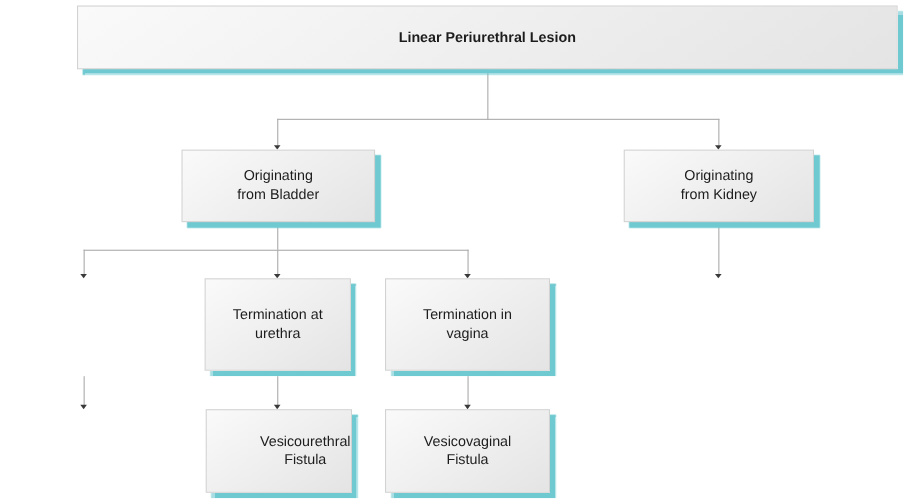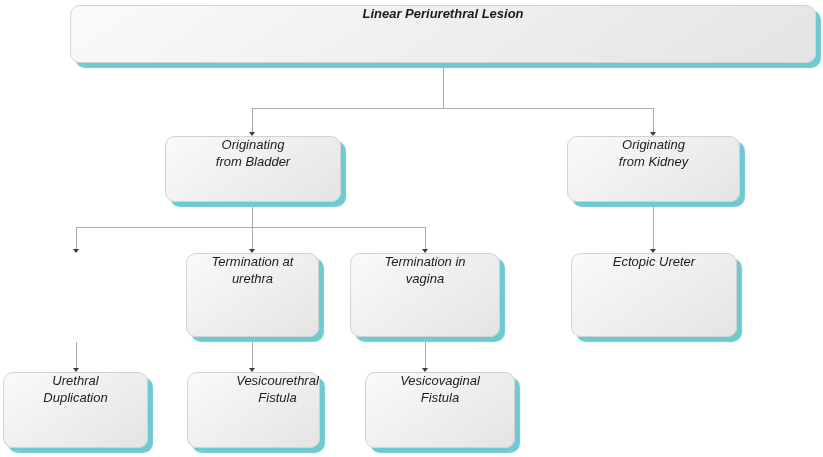--- a/index.html
+++ b/index.html
@@ -14,45 +14,45 @@
     height: 457px;
     background: #ffffff;
     overflow: hidden;
   }
   
   .node {
     position: absolute;
     box-sizing: border-box;
     background: linear-gradient(145deg, #fafafa 0%, #f0f0f0 45%, #e4e4e4 100%);
     border: 1px solid #d2d2d2;
-    border-radius: 10px;
+    border-radius: 0;
     box-shadow: 5px 5px 1px #6ec9d0;
     display: flex;
+    align-items: center;
     justify-content: center;
     text-align: center;
-    font-style: italic;
   }
   .label {
     color: #1c1c1c;
     font-size: 13px;
     line-height: 1.3;
     white-space: pre-line;
   }
   .title { font-weight: bold; }
 
   #n-root     { left: 70px;  top: 5px;   width: 746px; height: 58px; }
   #n-bladder  { left: 165px; top: 136px; width: 176px; height: 66px; }
   #n-kidney   { left: 567px; top: 136px; width: 173px; height: 66px; }
   #n-blind    { left: 3px;   top: 253px; width: 145px; height: 84px; }
   #n-turethra { left: 186px; top: 253px; width: 133px; height: 84px; }
   #n-tvagina  { left: 350px; top: 253px; width: 150px; height: 84px; }
   #n-ectopic  { left: 571px; top: 253px; width: 166px; height: 84px; }
   #n-udup     { left: 3px;   top: 372px; width: 145px; height: 76px; }
   #n-vufist   { left: 187px; top: 372px; width: 133px; height: 76px; padding-left: 48px; }
-  #n-vvfist   { left: 350px; top: 372px; width: 150px; height: 76px; margin-left: 15px; }
+  #n-vvfist   { left: 350px; top: 372px; width: 150px; height: 76px; }
 
   
   .edge {
     position: absolute;
     background: #ababab;
   }
   #e1  { left: 443px; top: 63px;  width: 1px;   height: 46px; }
   #e2  { left: 252px; top: 108px; width: 402px; height: 1px;  }
   #e3  { left: 252px; top: 108px; width: 1px;   height: 27px; }
   #e4  { left: 653px; top: 108px; width: 1px;   height: 27px; }
@@ -132,28 +132,21 @@
   <div class="node" id="n-turethra">
     <span class="label">Termination at
 urethra</span>
   </div>
 
   <div class="node" id="n-tvagina">
     <span class="label">Termination in
 vagina</span>
   </div>
 
-  <div class="node" id="n-ectopic">
-    <span class="label">Ectopic Ureter</span>
-  </div>
 
-  <div class="node" id="n-udup">
-    <span class="label">Urethral
-Duplication</span>
-  </div>
 
   <div class="node" id="n-vufist">
     <span class="label">Vesicourethral
 Fistula</span>
   </div>
 
   <div class="node" id="n-vvfist">
     <span class="label">Vesicovaginal
 Fistula</span>
   </div>

